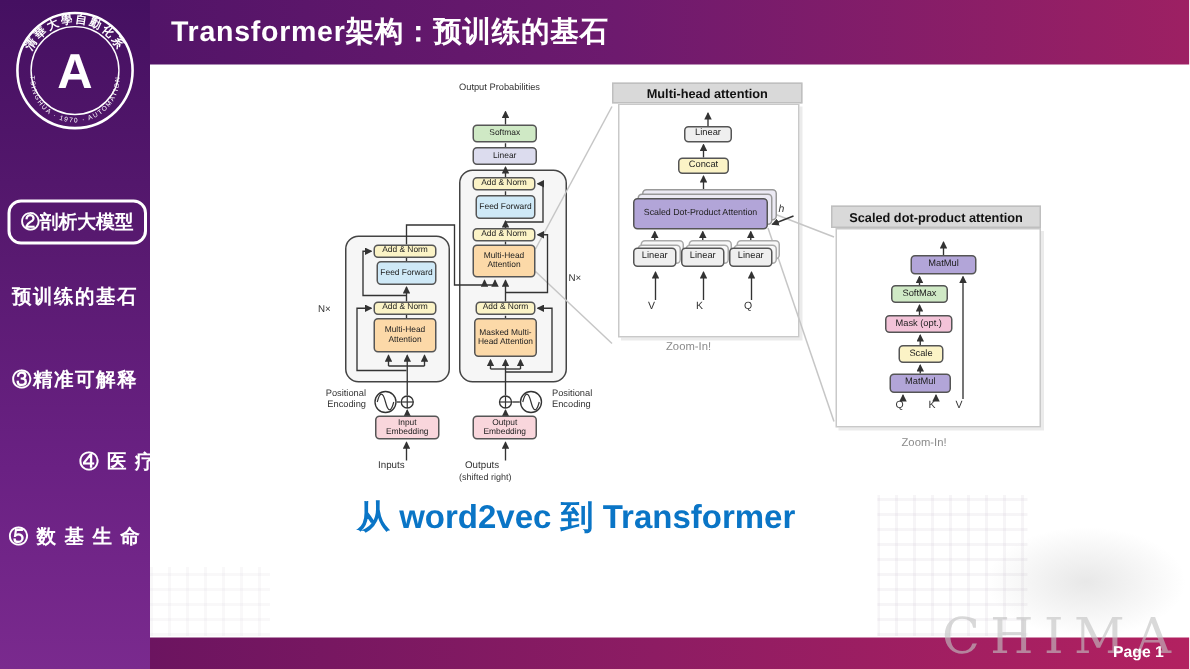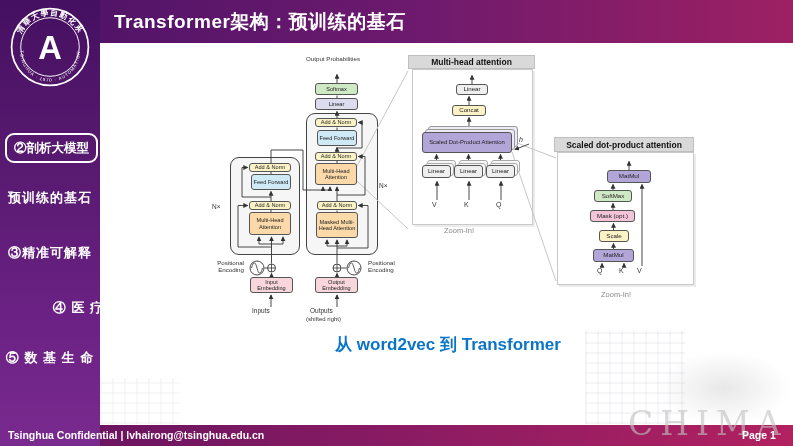--- a/index.html
+++ b/index.html
@@ -37,22 +37,22 @@
     background:#fff;box-sizing:border-box;padding:0 1px;}
   .yellow{background:#fbf3c6;} .blue{background:#cfe9f7;} .orange{background:#fcd9a8;}
   .green{background:#cfe9c5;} .lav{background:#dcdcee;} .pink{background:#f9d6dc;}
   .purp{background:#b2a5d8;} .gray{background:#efefef;} .pinkm{background:#f3c3d8;}
   .ghost{background:#eceaf4;border-color:#999;} .ghost2{background:#f7f7f7;border-color:#aaa;}
   .lbl{position:absolute;font-size:6.2px;color:#333;text-align:left;line-height:1.18;}
   .phead{position:absolute;background:#d9d9d9;border:1px solid #bfbfbf;color:#111;font-weight:bold;
     display:flex;align-items:center;justify-content:center;font-size:8.5px;box-sizing:border-box;}
   .pbody{position:absolute;background:#fff;border:1px solid #c9c9c9;box-shadow:2px 2px 0 rgba(0,0,0,.08);box-sizing:border-box;}
   .cap{color:#8a8a8a;font-size:7.5px;}
-  .callout{position:absolute;left:238px;top:333px;width:420px;text-align:center;color:#0a75c6;
-    font-weight:bold;font-size:17px;line-height:23.5px;z-index:15;}
+  .callout{position:absolute;left:238px;top:333px;width:420px;text-align:left;color:#0a75c6;
+    font-weight:bold;font-size:22px;line-height:23.5px;z-index:15;}
   .ital{font-style:italic;}
 </style>
 </head>
 <body>
 
 <div class="slide">
 
   <div class="wm-bld" style="left:585px;top:330px;width:100px;height:94px;"></div>
   <div class="wm-bld" style="left:100px;top:378px;width:80px;height:46px;opacity:.35;"></div>
   <div class="wm-tree" style="left:655px;top:350px;width:138px;height:76px;"></div>
@@ -218,21 +218,20 @@
   <div class="lbl" style="left:619px;top:267px;width:10px;font-size:7px;">K</div>
   <div class="lbl" style="left:637px;top:267px;width:10px;font-size:7px;">V</div>
   <div class="lbl cap" style="left:601px;top:291px;width:52px;">Zoom-In!</div>
 
   <div class="callout">
     <div>从  word2vec  到  Transformer</div>
   </div>
 
   <div class="botbar"></div>
   <div class="chima">CHIMA 2023</div>
-  <div class="foot-left">Tsinghua Confidential | lvhairong@tsinghua.edu.cn</div>
   <div class="foot-page">Page 1</div>
 
   <div class="sidebar">
     <svg width="96" height="96" viewBox="0 0 100 96" style="position:absolute;left:2px;top:0;">
       <defs>
         <path id="lp-top" d="M 17,47 A 33,33 0 0 1 83,47" fill="none"></path>
         <path id="lp-bot" d="M 19,52 A 31,31 0 0 0 81,52" fill="none"></path>
       </defs>
       <circle cx="50" cy="47" r="40" fill="none" stroke="#fff" stroke-width="1.8"></circle>
       <circle cx="50" cy="47" r="30.5" fill="none" stroke="#fff" stroke-width="1"></circle>

